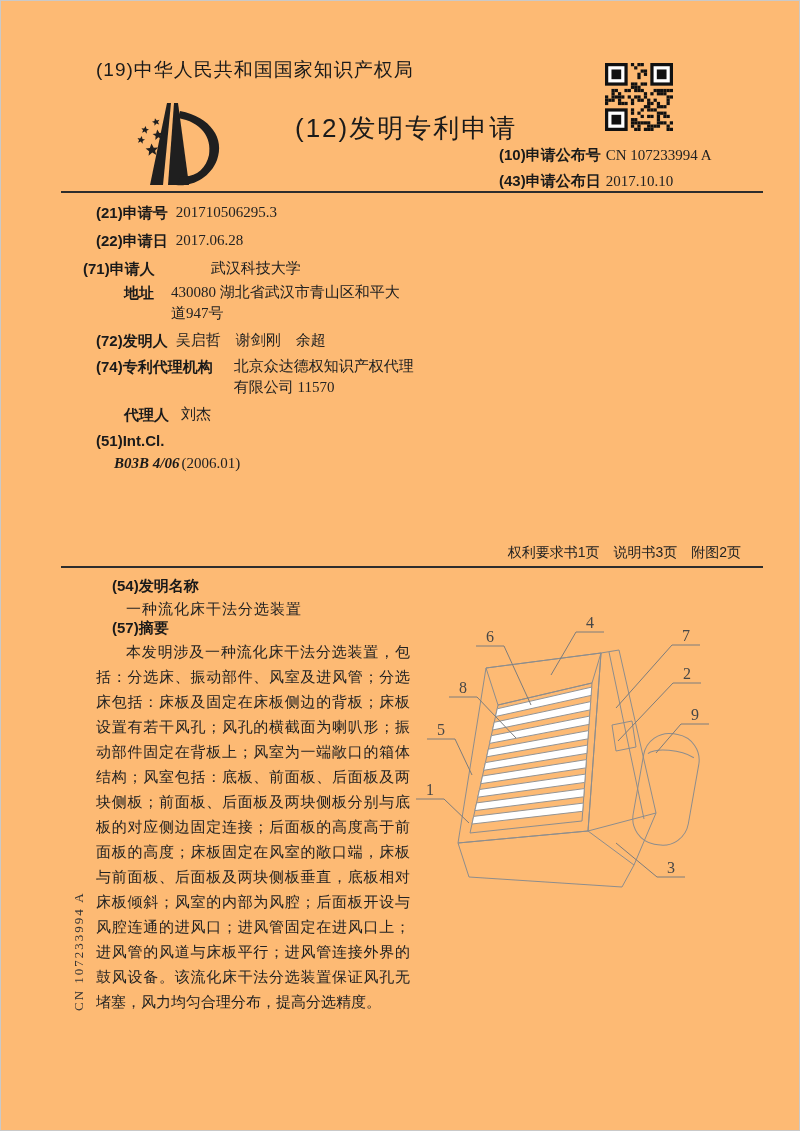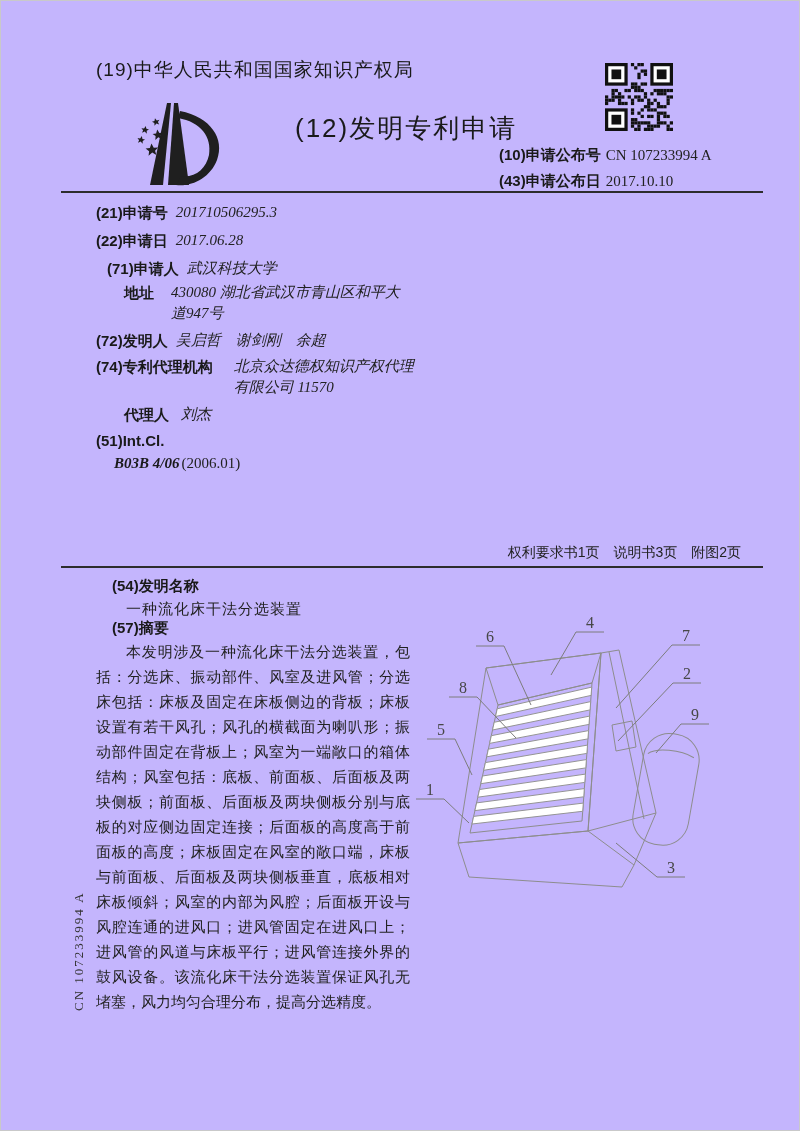--- a/index.html
+++ b/index.html
@@ -1,36 +1,36 @@
 <!DOCTYPE html>
 <html><head>
 <meta charset="utf-8">
 <style>
   html,body{margin:0;padding:0;background:#fff;}
   .page{
-    position:relative;width:800px;height:1131px;background:#c4b5fd;
+    position:relative;width:800px;height:1131px;background:#fdba74;
     font-family:"Liberation Sans",sans-serif;color:#1a1a1a;
     border:1px solid #c9c9c9;box-sizing:border-box;overflow:hidden;
   }
   .office{position:absolute;left:95px;top:56px;font-size:19px;letter-spacing:1px;font-weight:500;}
   .logo{position:absolute;left:122px;top:96px;}
   .doc-type{position:absolute;left:294px;top:110px;font-size:26px;letter-spacing:2px;font-weight:500;text-align:center;}
   .qr{position:absolute;left:604px;top:62px;}
   .pub-block{position:absolute;left:498px;top:141px;font-size:15px;line-height:25px;}
   .pub-row .lbl{font-weight:bold;}
   .pub-row .val{font-family:"Liberation Serif",serif;margin-left:5px;color:#222;}
   .rule{position:absolute;left:60px;width:702px;height:2px;background:#2d2d2d;}
   .rule1{top:190px;}
   .rule2{top:565px;}
   .bib-row{position:absolute;display:flex;font-size:15px;line-height:21px;}
   .bib-row .lbl{font-weight:bold;white-space:nowrap;}
-  .bib-row .val{font-family:"Liberation Serif",serif;margin-left:8px;color:#222;font-style:italic;}
+  .bib-row .val{font-family:"Liberation Serif",serif;margin-left:8px;color:#222;}
   .r21{left:95px;top:201px;}
   .r22{left:95px;top:229px;}
-  .r71{left:106px;top:257px;}
+  .r71{left:82px;top:257px;gap:48px;}
   .raddr{left:123px;top:281px;}
   .raddr .val{margin-left:17px;width:240px;}
   .r72{left:95px;top:329px;}
   .r74{left:95px;top:355px;}
   .r74 .val{margin-left:21px;width:194px;}
   .ragent{left:123px;top:403px;}
   .ragent .val{margin-left:12px;}
   .r51{left:95px;top:429px;}
   .rintcl{left:113px;top:452px;font-family:"Liberation Serif",serif;}
   .rintcl .cls{font-style:italic;font-weight:bold;}

